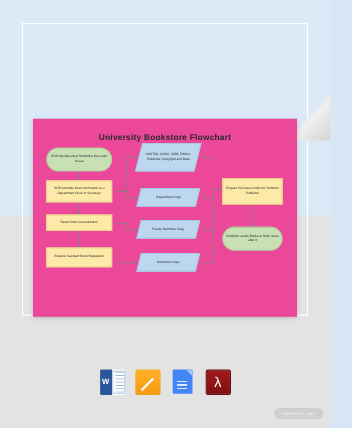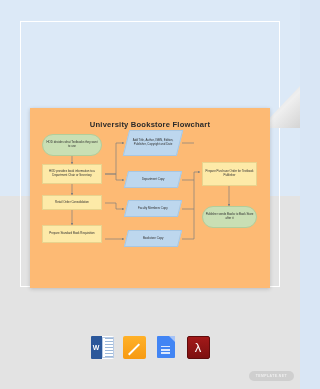--- a/index.html
+++ b/index.html
@@ -31,21 +31,21 @@
   #corner-fold-edge{
     position:absolute; right:0; top:86px; width:40px; height:42px;
     border-left:1px solid #c6c6c6;
     clip-path:polygon(100% 0,100% 100%,0 100%);
     pointer-events:none;
   }
 
   
   #doc-card{
     position:absolute; left:30px; top:108px; width:240px; height:180px;
-    background:#fdba74;
+    background:#ec4899;
     box-shadow:0 1px 4px rgba(0,0,0,0.18);
   }
   #doc-title{
     position:absolute; left:0; top:12px; width:240px;
     text-align:center;
     font-size:7.6px; font-weight:600; color:#2a2a2a;
     letter-spacing:.2px;
   }
 
   

